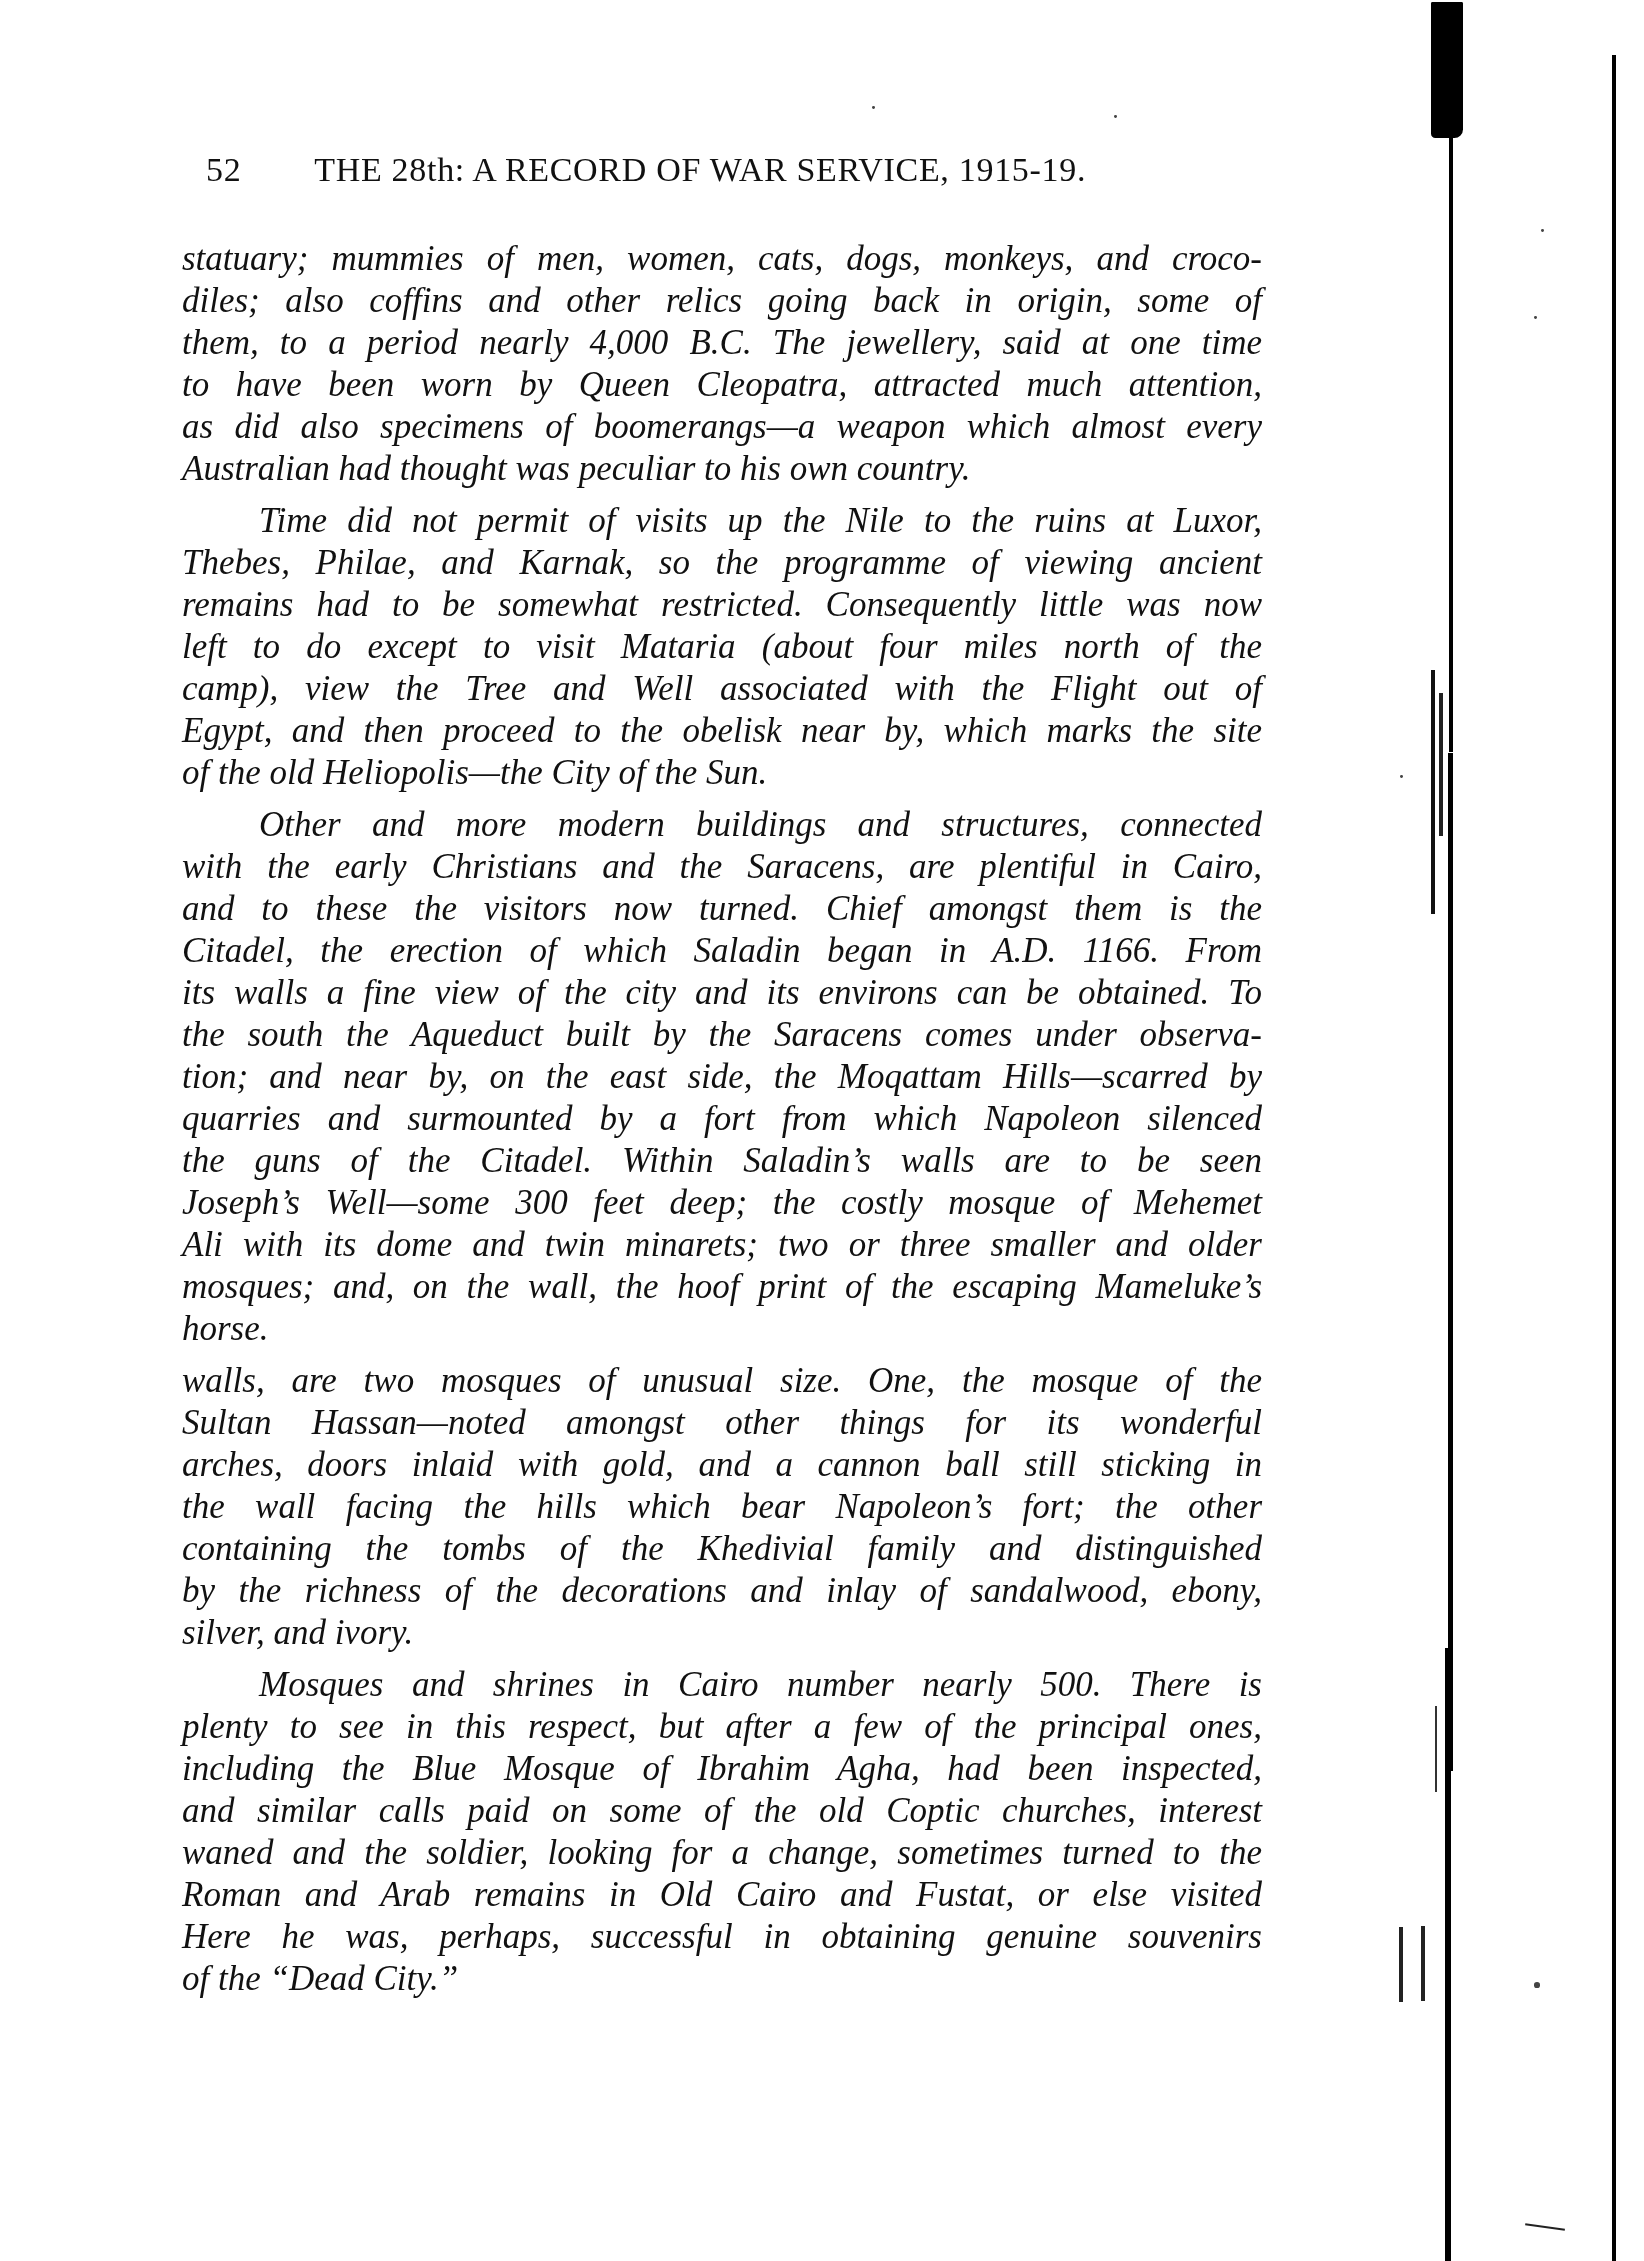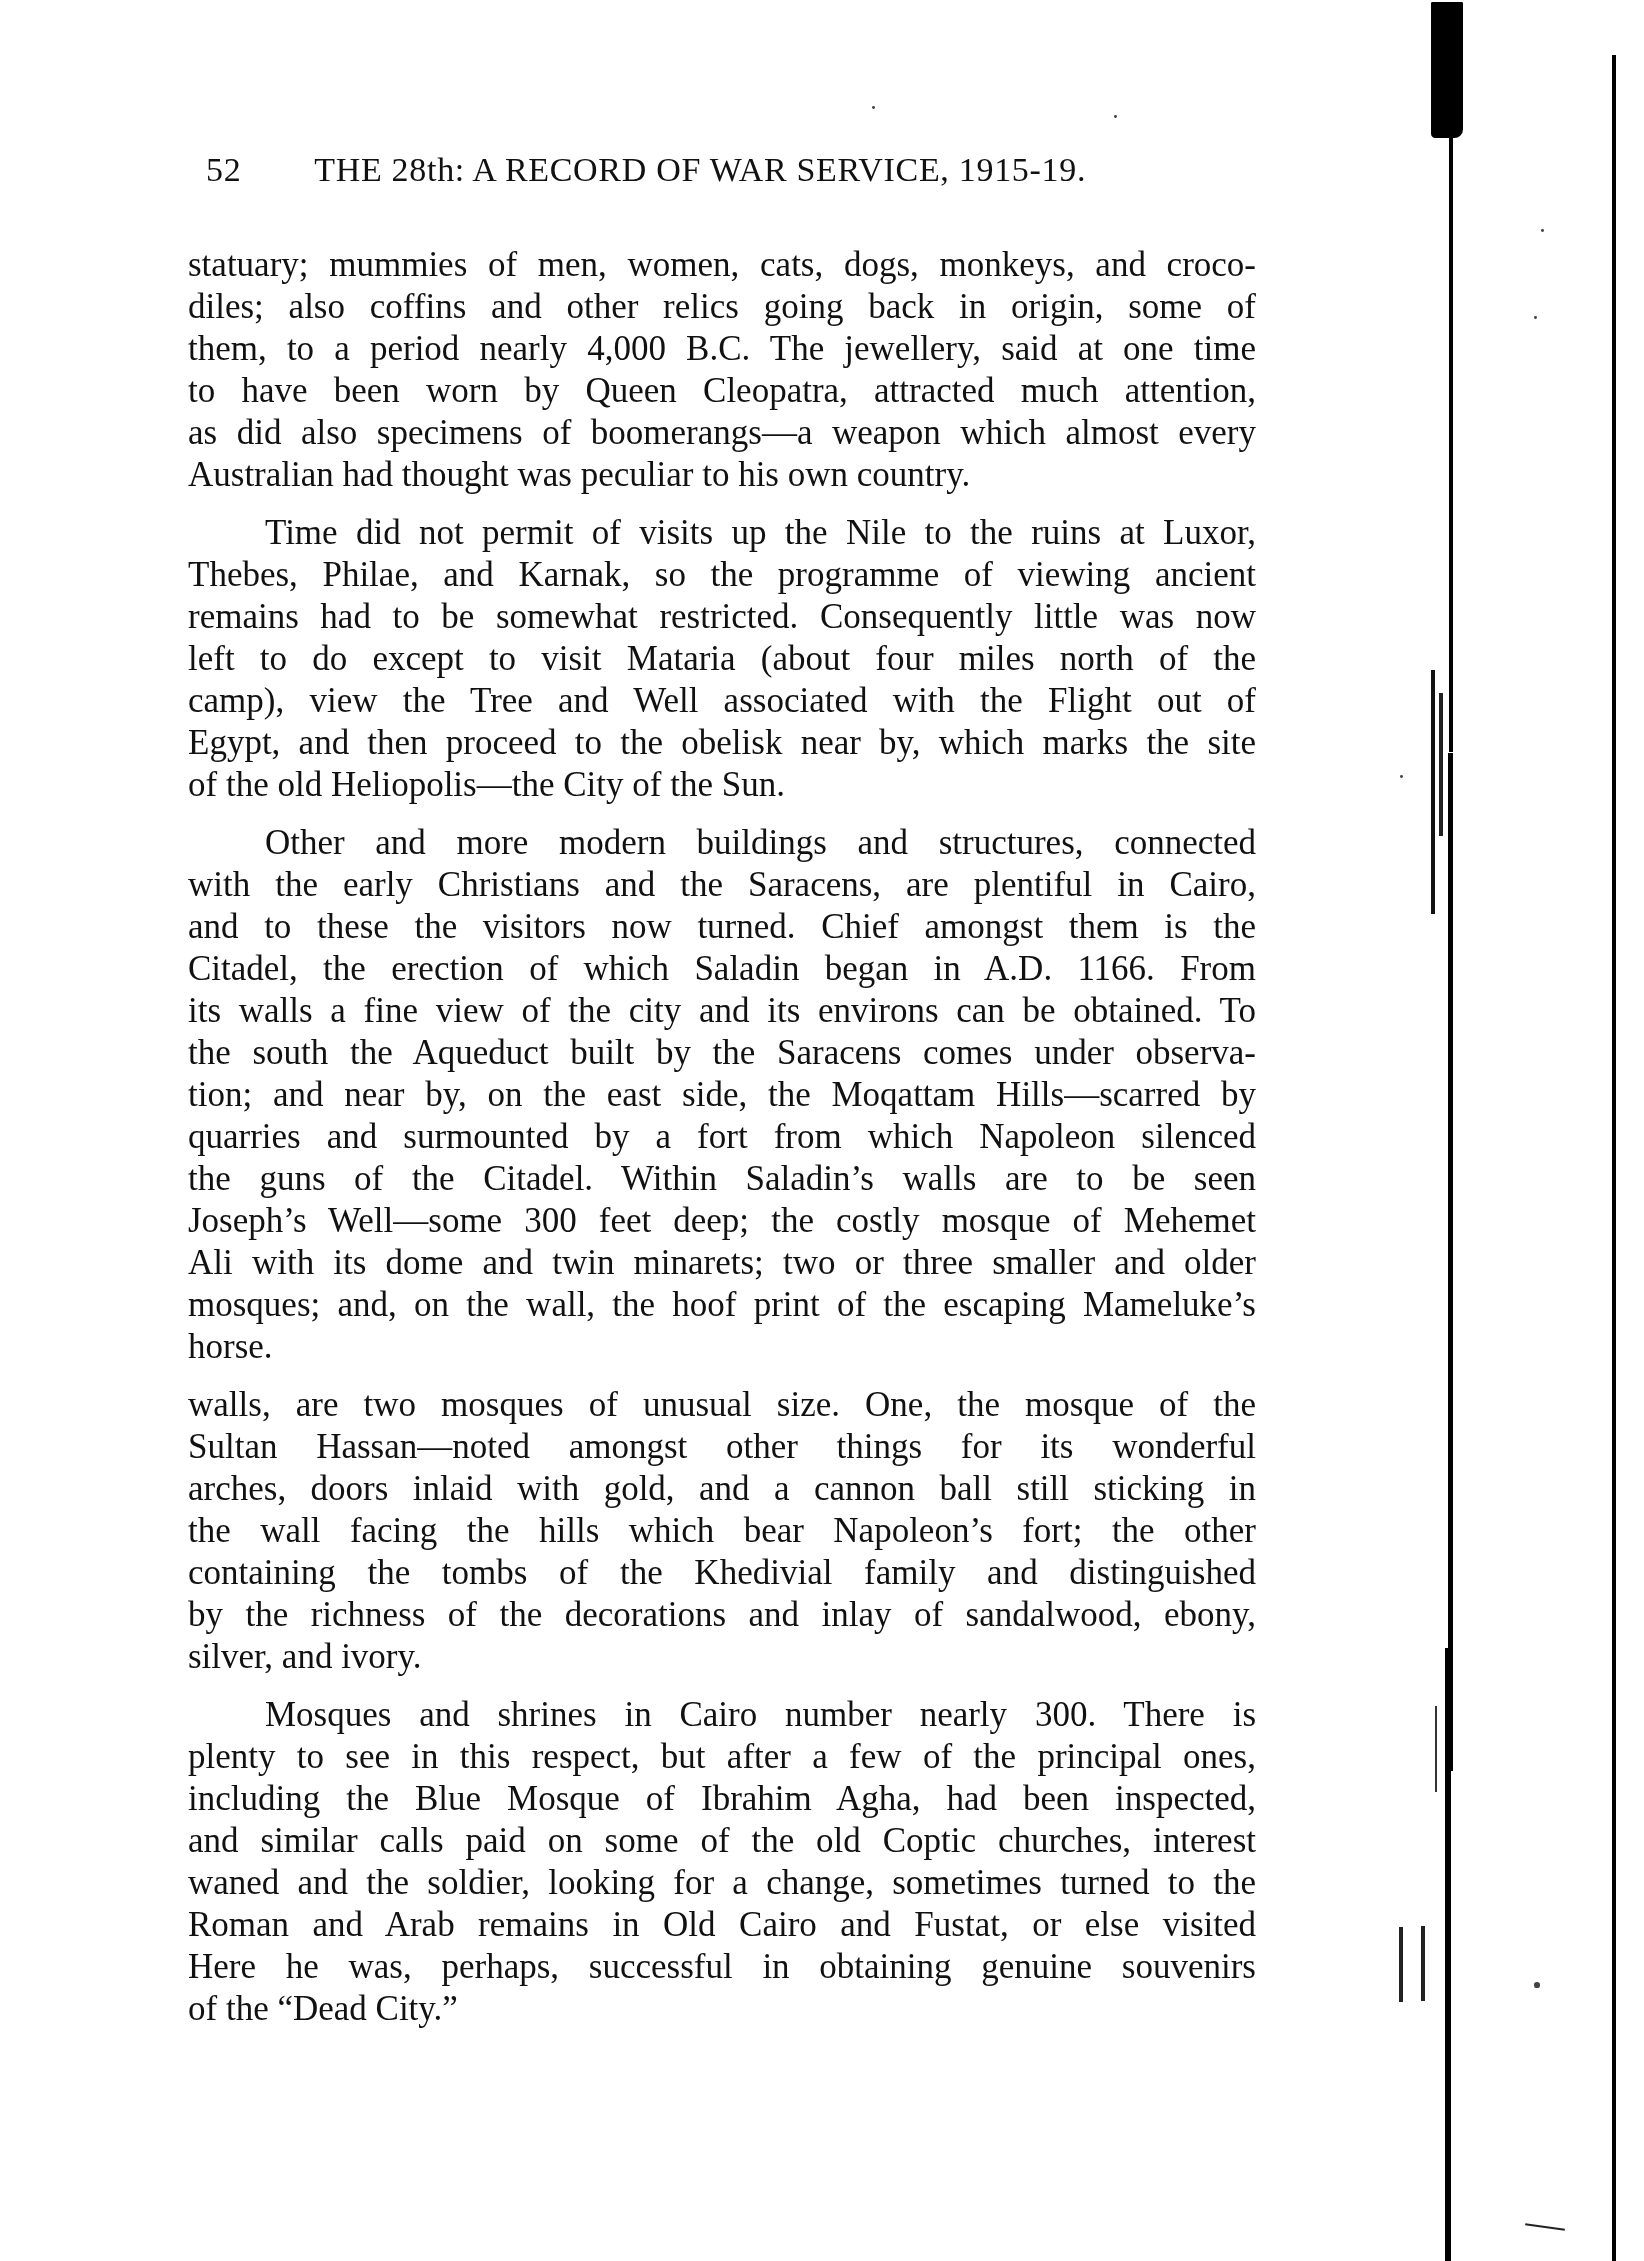--- a/index.html
+++ b/index.html
@@ -37,23 +37,24 @@
   .body-text {
     position: absolute;
     left: 172px;
     top: 228px;
     width: 1100px;
     font-family: "Liberation Serif", "DejaVu Serif", serif;
     font-size: 35px;
     line-height: 42px;
   }
   .para {
-    margin: 16px;
+    margin: 10px;
     text-align: justify;
     text-align-last: justify;
+    font-style: italic;
   }
   .para .line {
     display: block;
     text-align: justify;
     text-align-last: justify;
     white-space: nowrap;
     height: 42px;
     overflow: visible;
   }
   .para .line.last {
@@ -161,21 +162,21 @@
     <span class="line">walls, are two mosques of unusual size.  One, the mosque of the</span>
     <span class="line">Sultan Hassan—noted amongst other things for its wonderful</span>
     <span class="line">arches, doors inlaid with gold, and a cannon ball still sticking in</span>
     <span class="line">the wall facing the hills which bear Napoleon’s fort; the other</span>
     <span class="line">containing the tombs of the Khedivial family and distinguished</span>
     <span class="line">by the richness of the decorations and inlay of sandalwood, ebony,</span>
     <span class="line last">silver, and ivory.</span>
   </div>
 
   <div class="para">
-    <span class="line indent">Mosques and shrines in Cairo number nearly 300.  There is</span>
+    <span class="line indent">Mosques and shrines in Cairo number nearly 500.  There is</span>
     <span class="line">plenty to see in this respect, but after a few of the principal ones,</span>
     <span class="line">including the Blue Mosque of Ibrahim Agha, had been inspected,</span>
     <span class="line">and similar calls paid on some of the old Coptic churches, interest</span>
     <span class="line">waned and the soldier, looking for a change, sometimes turned to the</span>
     <span class="line">Roman and Arab remains in Old Cairo and Fustat, or else visited</span>
     <span class="line">Here he was, perhaps, successful in obtaining genuine souvenirs</span>
     <span class="line last">of the “Dead City.”</span>
   </div>
 
 </div>

